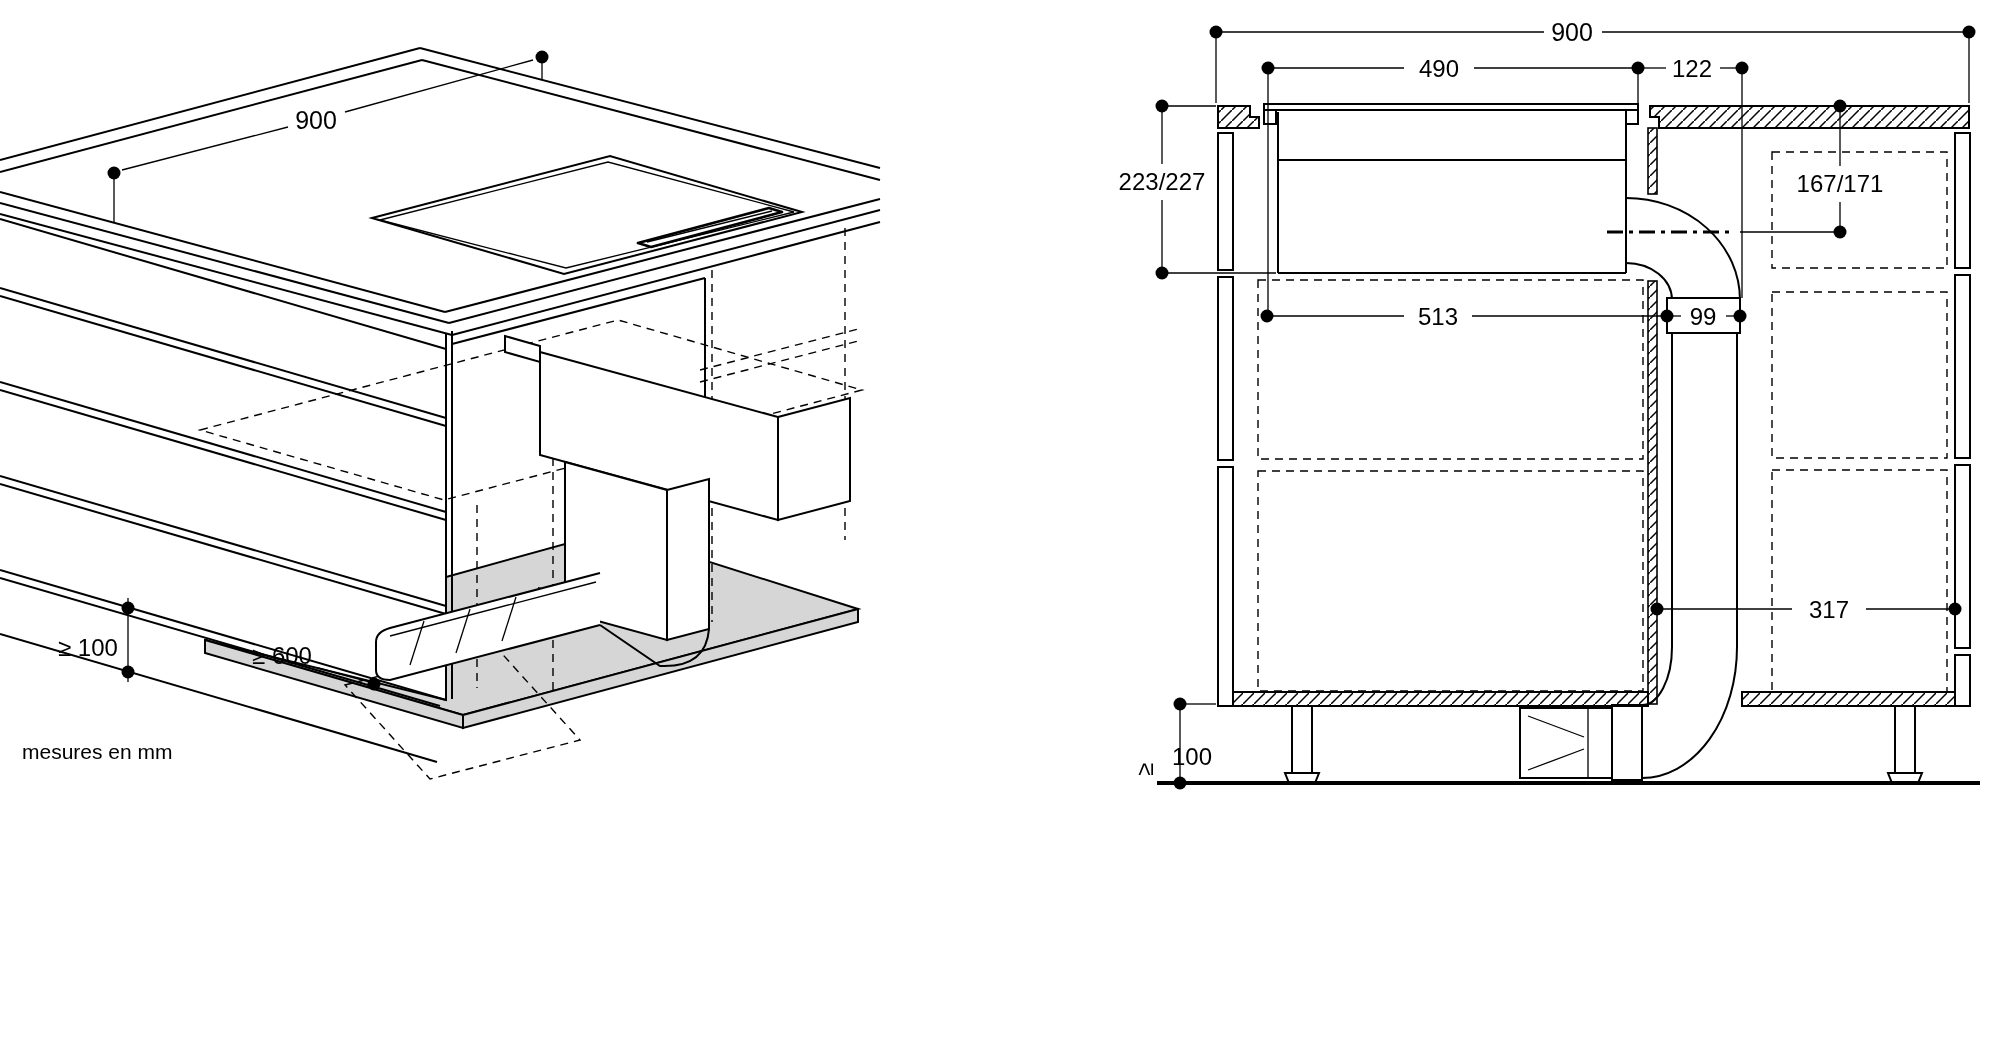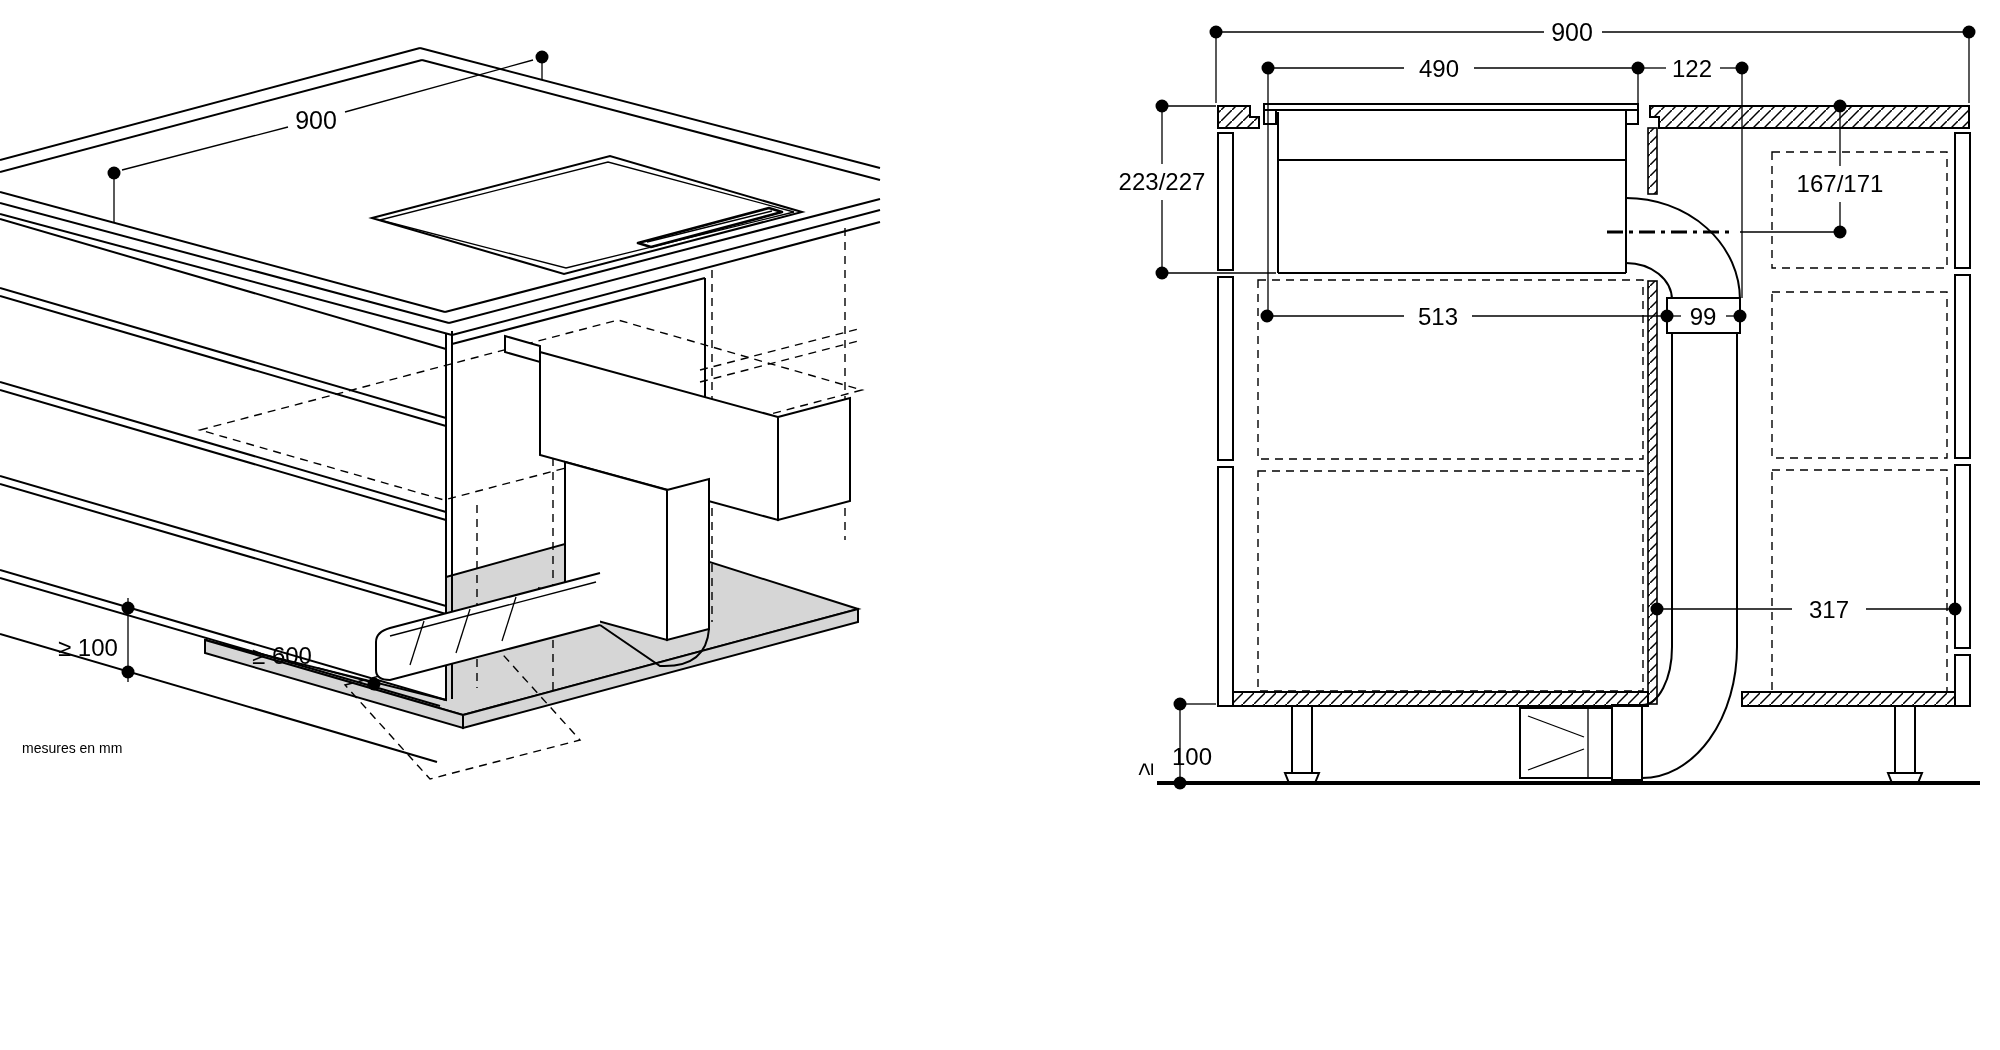--- a/index.html
+++ b/index.html
@@ -2,21 +2,21 @@
 <html><head>
 <meta charset="utf-8">
 <style>
   html,body{margin:0;padding:0;background:#ffffff;}
   .page{position:relative;width:2000px;height:1050px;background:#ffffff;overflow:hidden;
         font-family:"Liberation Sans", sans-serif;}
   svg{position:absolute;left:0;top:0;}
   text{font-family:"Liberation Sans", sans-serif;fill:#000;}
   .dimtxt{font-size:24px;}
   .dimtxt-big{font-size:25px;}
-  .note{position:absolute;left:22px;top:740px;font-size:14px;color:#000;}
+  .note{position:absolute;left:22px;top:740px;font-size:21px;color:#000;}
   .ln{stroke:#000;stroke-width:2;fill:none;}
   .lnthin{stroke:#000;stroke-width:1.3;fill:none;}
   .lnthick{stroke:#000;stroke-width:4;fill:none;}
   .dash{stroke:#000;stroke-width:1.4;fill:none;stroke-dasharray:8 6;}
   .cdash{stroke:#000;stroke-width:2.8;fill:none;stroke-dasharray:16 6 4 6;}
   .wht{fill:#ffffff;stroke:#000;stroke-width:2;}
   .dot{fill:#000;stroke:none;}
 </style>
 </head>
 <body>

